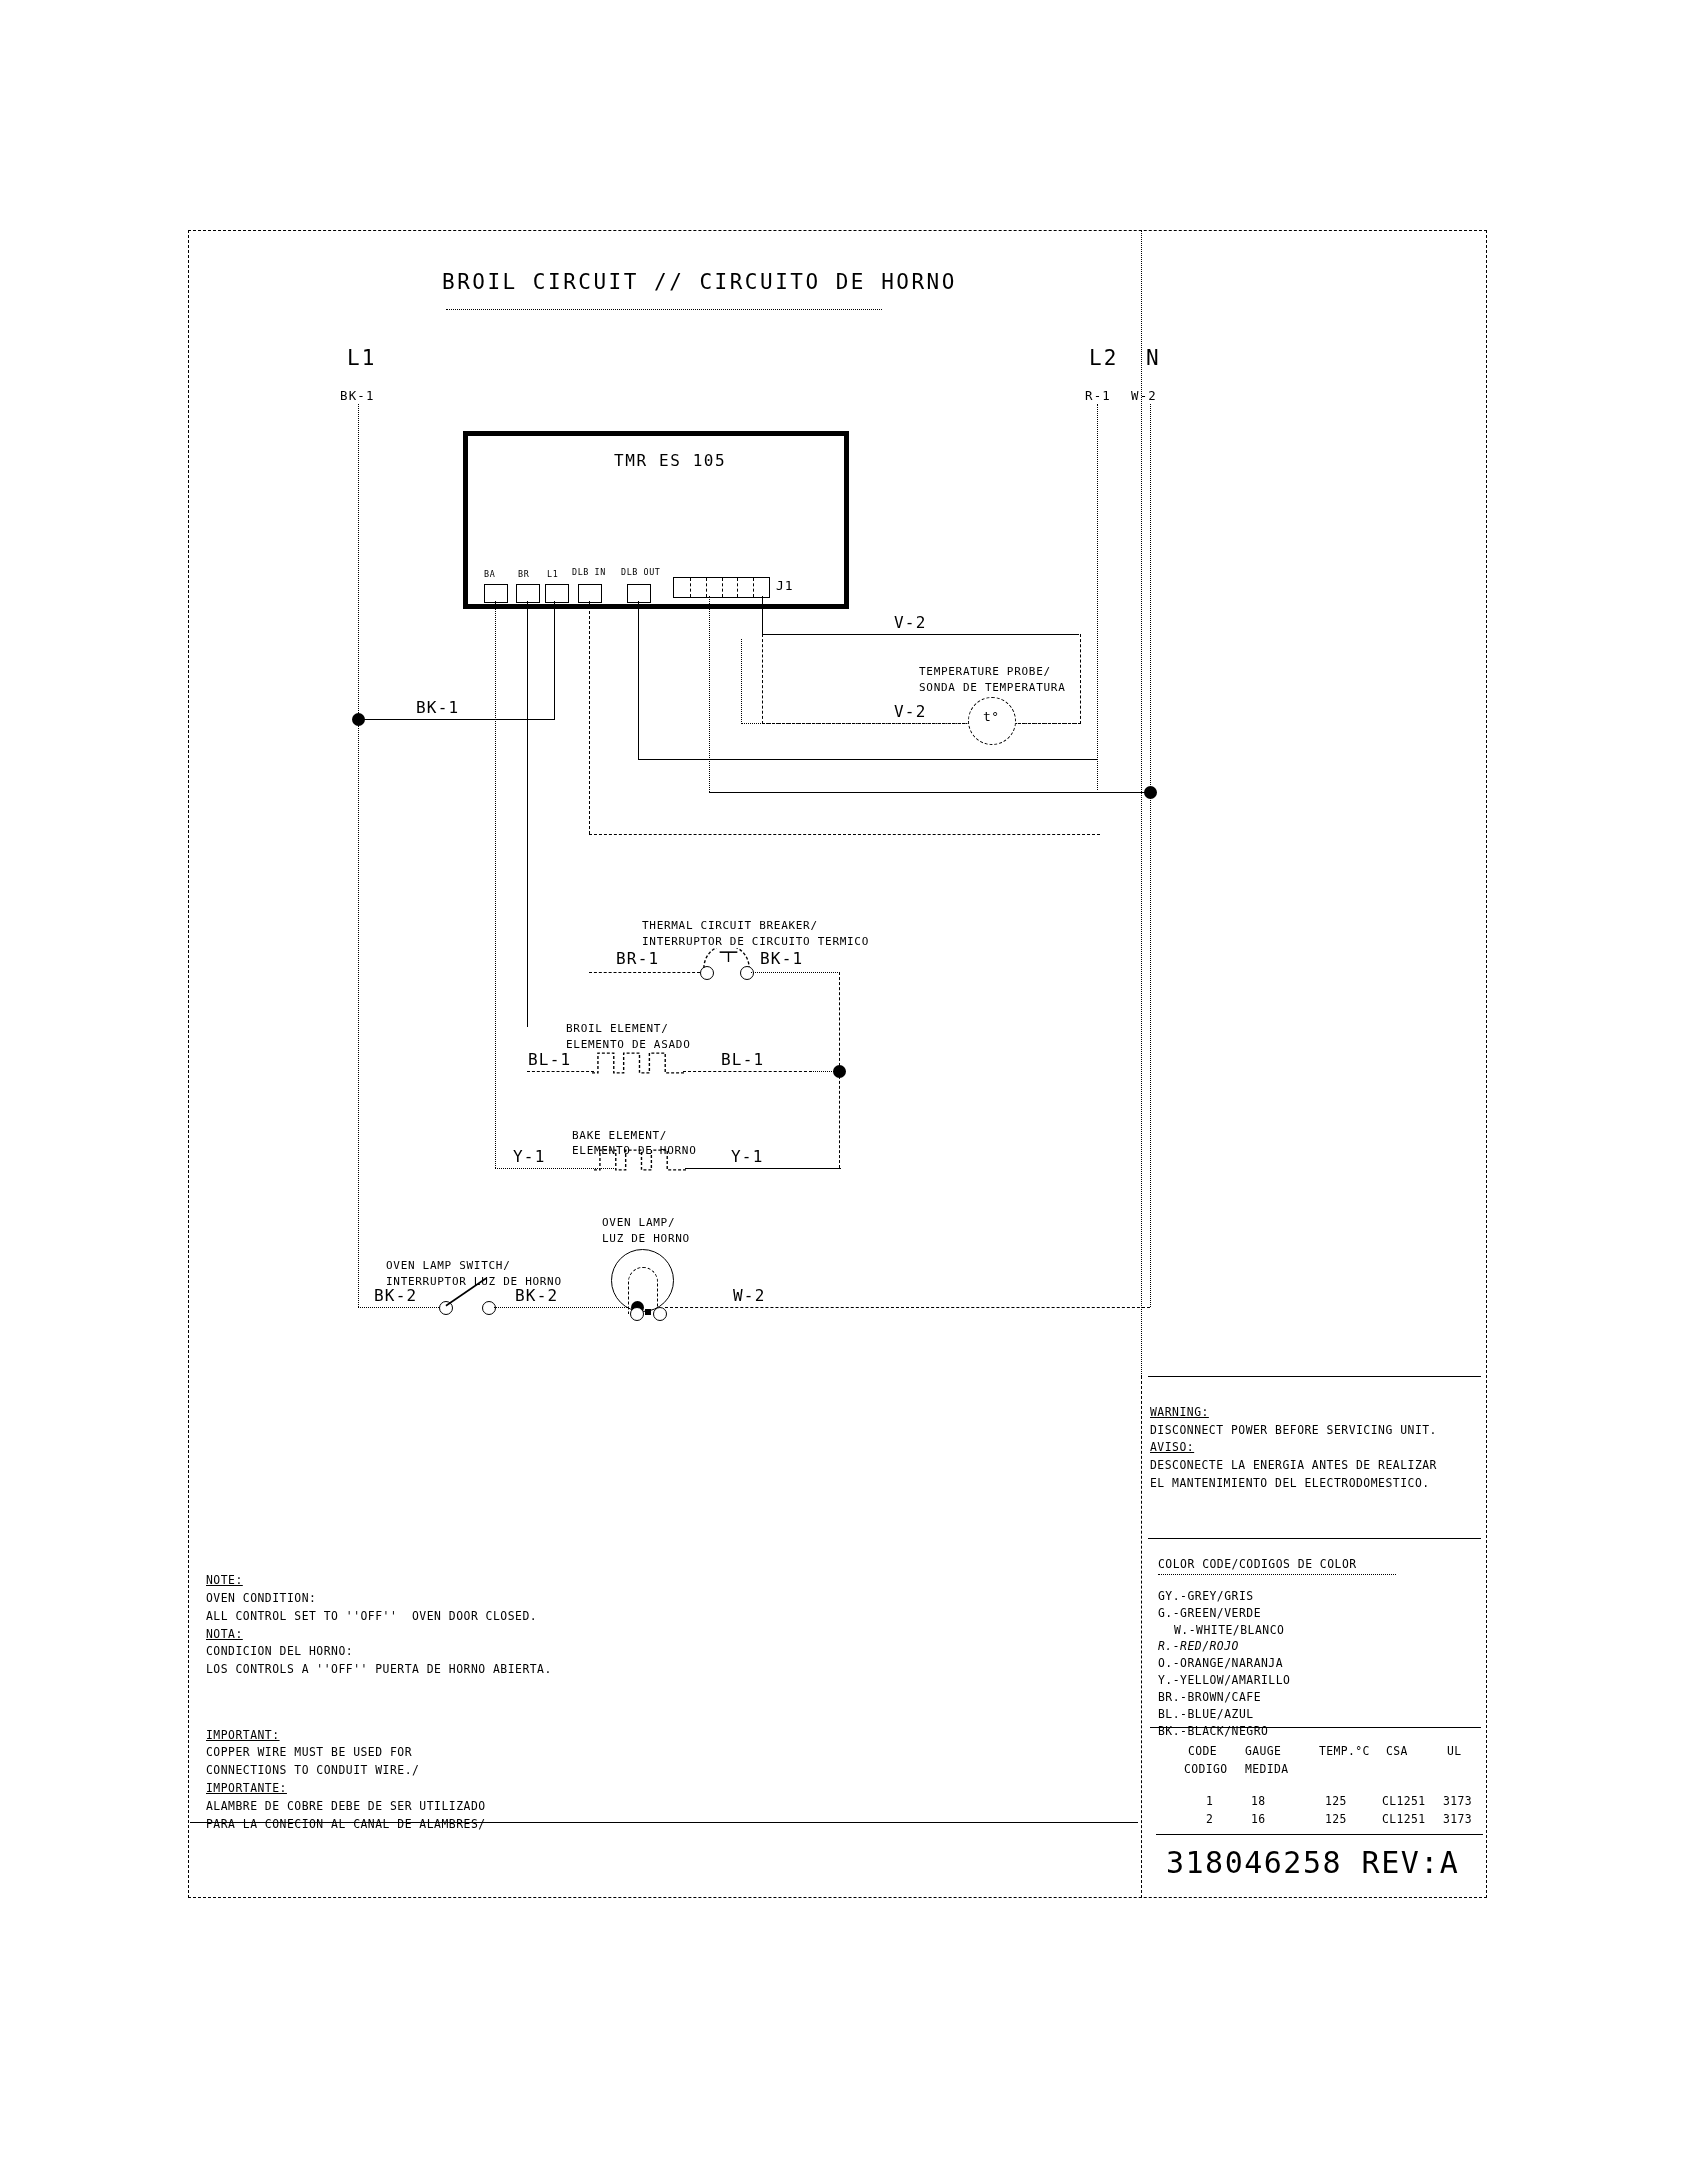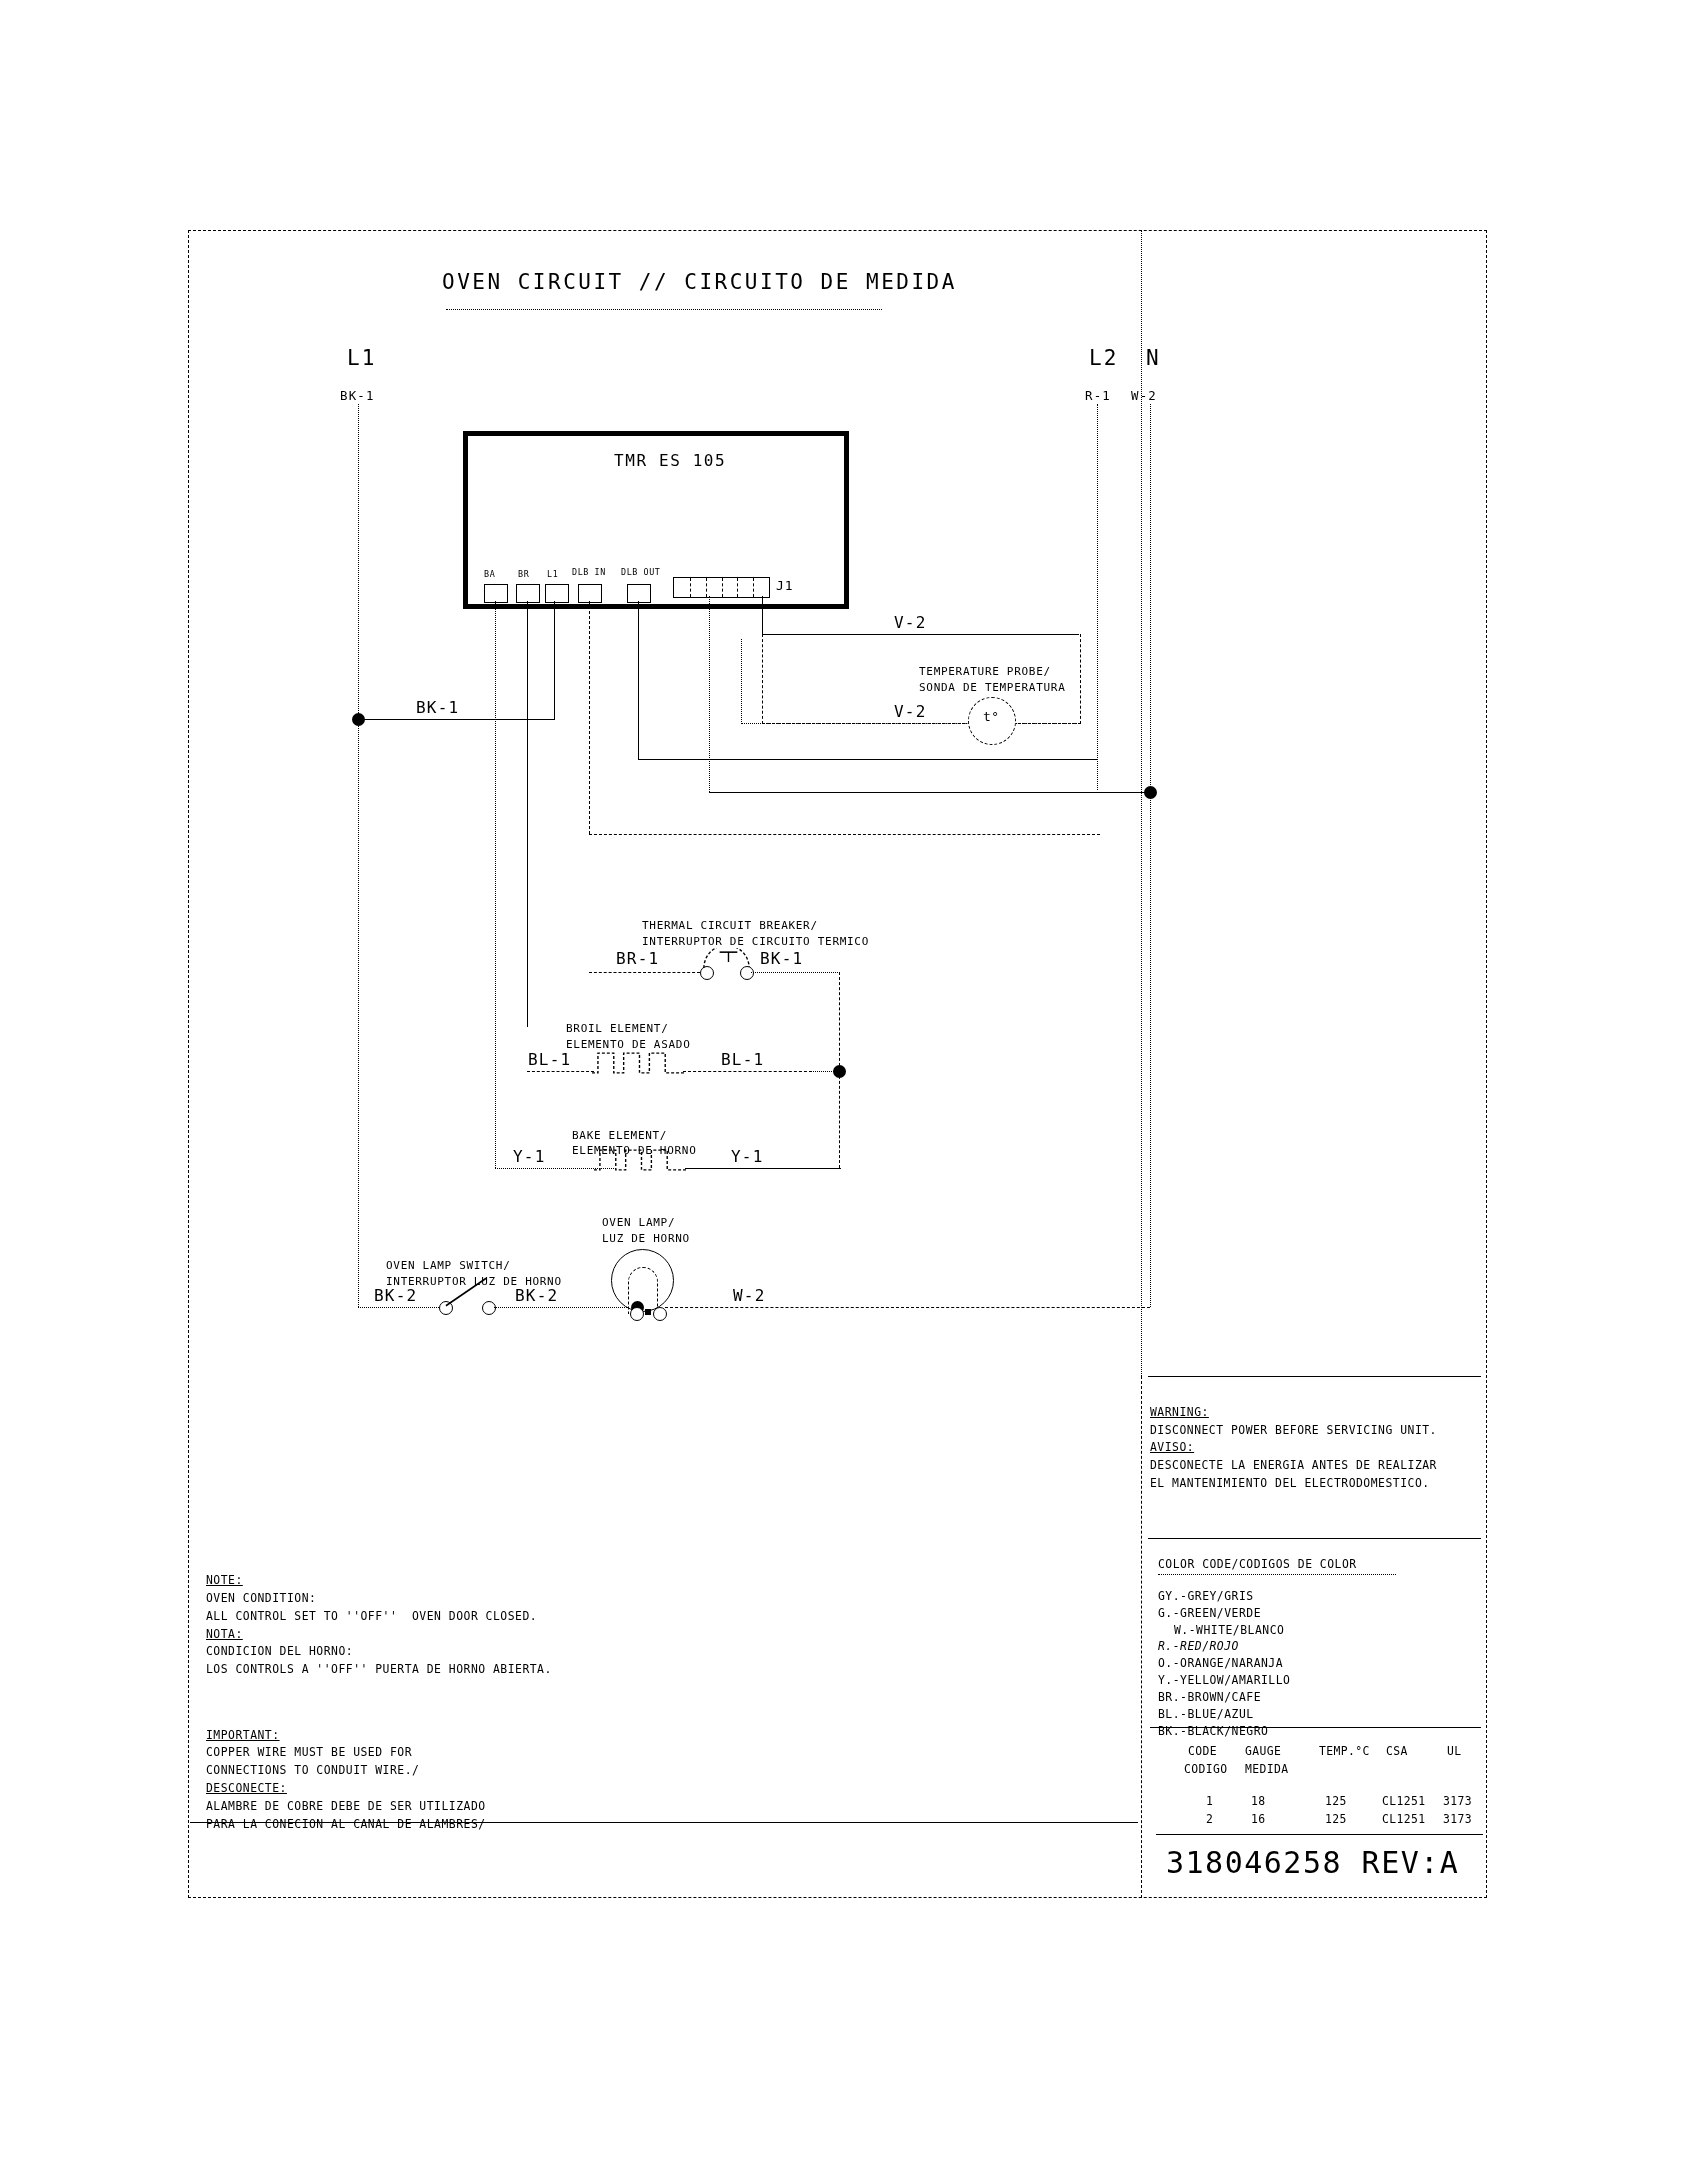--- a/index.html
+++ b/index.html
@@ -81,21 +81,21 @@
   
   .tbl{font-size:11.4px;letter-spacing:0.4px;}
 </style>
 </head>
 <body>
 
 <div id="sheet">
 
   <div id="frame"></div>
 
-  <div class="txt" id="title">OVEN CIRCUIT // CIRCUITO DE MEDIDA</div>
+  <div class="txt" id="title">BROIL CIRCUIT // CIRCUITO DE HORNO</div>
   <div class="abs" id="title-rule"></div>
 
   <div class="txt rail-big" style="left:347px;top:345px;">L1</div>
   <div class="txt rail-sm" style="left:340px;top:388px;">BK-1</div>
 
   <div class="txt rail-big" style="left:1089px;top:345px;">L2</div>
   <div class="txt rail-sm" style="left:1085px;top:388px;">R-1</div>
 
   <div class="txt rail-big" style="left:1146px;top:345px;">N</div>
   <div class="txt rail-sm" style="left:1131px;top:388px;">W-2</div>
@@ -249,21 +249,21 @@
   <div class="txt note" style="left:206px;top:1572px;"><span class="u">NOTE:</span></div>
   <div class="txt note" style="left:206px;top:1590px;">OVEN CONDITION:</div>
   <div class="txt note" style="left:206px;top:1608px;">ALL CONTROL SET TO ''OFF''  OVEN DOOR CLOSED.</div>
   <div class="txt note" style="left:206px;top:1626px;"><span class="u">NOTA:</span></div>
   <div class="txt note" style="left:206px;top:1643px;">CONDICION DEL HORNO:</div>
   <div class="txt note" style="left:206px;top:1661px;">LOS CONTROLS A ''OFF'' PUERTA DE HORNO ABIERTA.</div>
 
   <div class="txt note" style="left:206px;top:1727px;"><span class="u">IMPORTANT:</span></div>
   <div class="txt note" style="left:206px;top:1744px;">COPPER WIRE MUST BE USED FOR</div>
   <div class="txt note" style="left:206px;top:1762px;">CONNECTIONS TO CONDUIT WIRE./</div>
-  <div class="txt note" style="left:206px;top:1780px;"><span class="u">DESCONECTE:</span></div>
+  <div class="txt note" style="left:206px;top:1780px;"><span class="u">IMPORTANTE:</span></div>
   <div class="txt note" style="left:206px;top:1798px;">ALAMBRE DE COBRE DEBE DE SER UTILIZADO</div>
   <div class="txt note" style="left:206px;top:1816px;">PARA LA CONECION AL CANAL DE ALAMBRES/</div>
 
   <div id="panel"></div>
 
   <div class="panel-rule" style="top:1376px;"></div>
   <div class="txt info" style="left:1150px;top:1404px;"><span class="u">WARNING:</span></div>
   <div class="txt info" style="left:1150px;top:1422px;">DISCONNECT POWER BEFORE SERVICING UNIT.</div>
   <div class="txt info" style="left:1150px;top:1439px;"><span class="u">AVISO:</span></div>
   <div class="txt info" style="left:1150px;top:1457px;">DESCONECTE LA ENERGIA ANTES DE REALIZAR</div>

